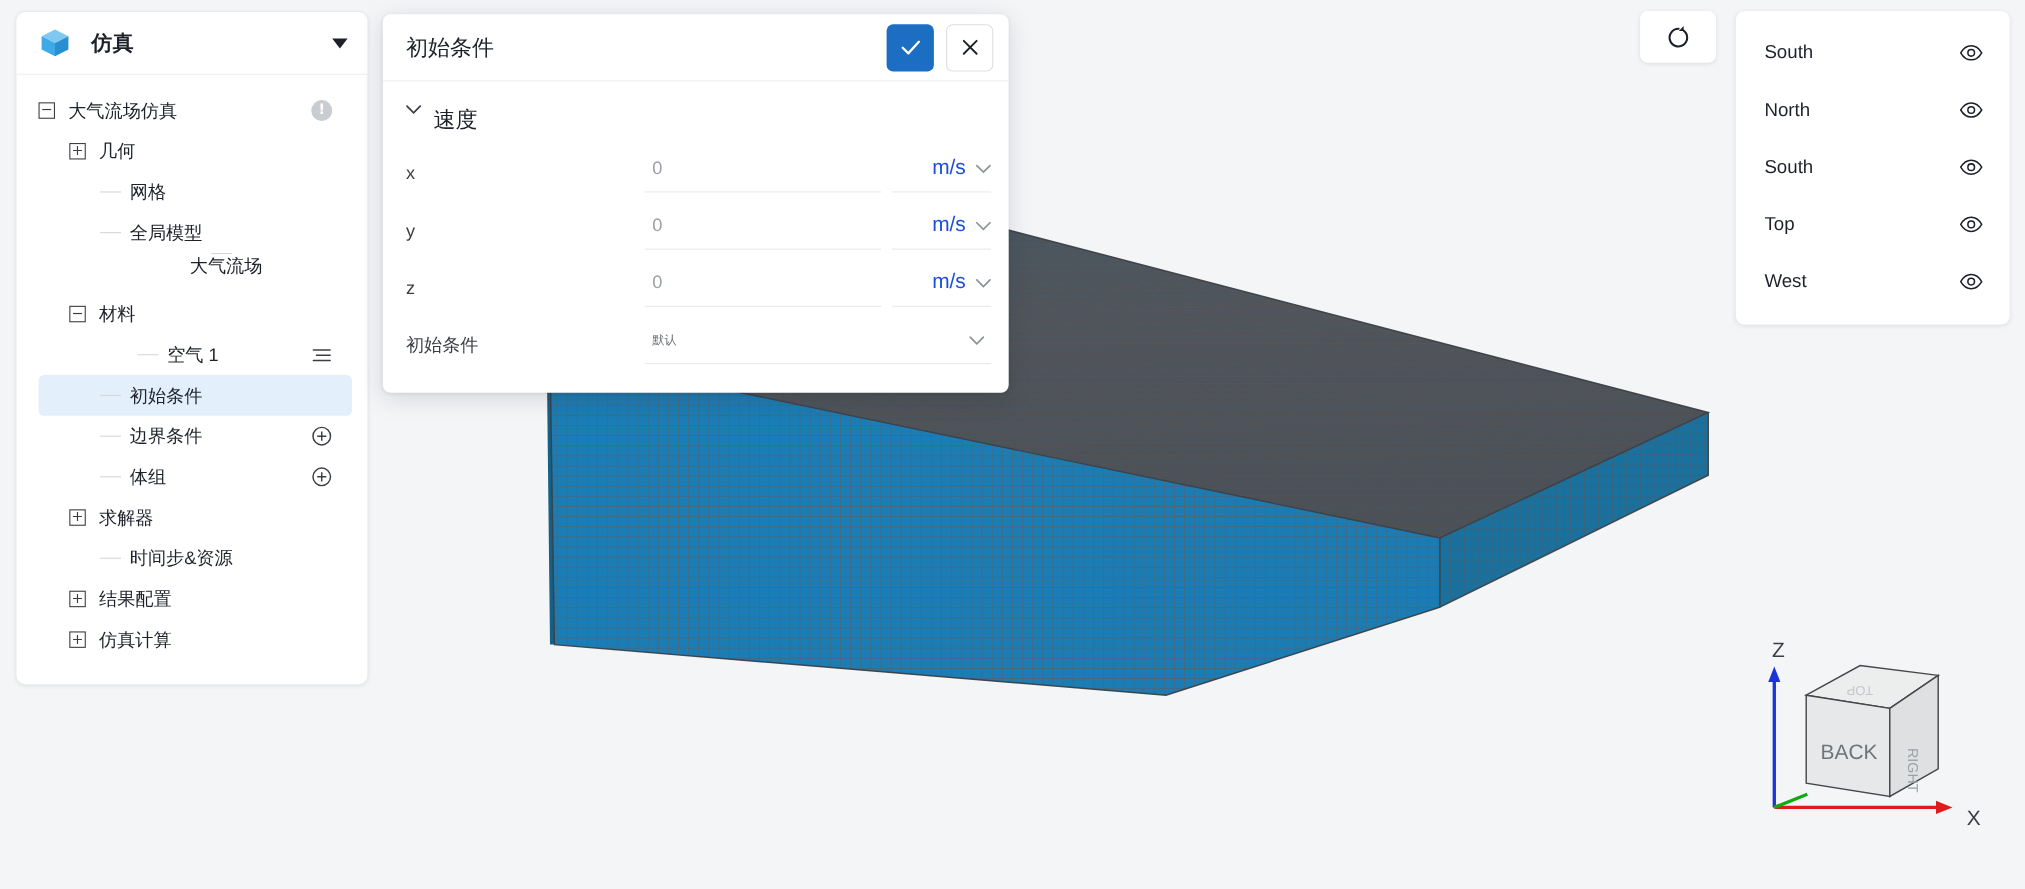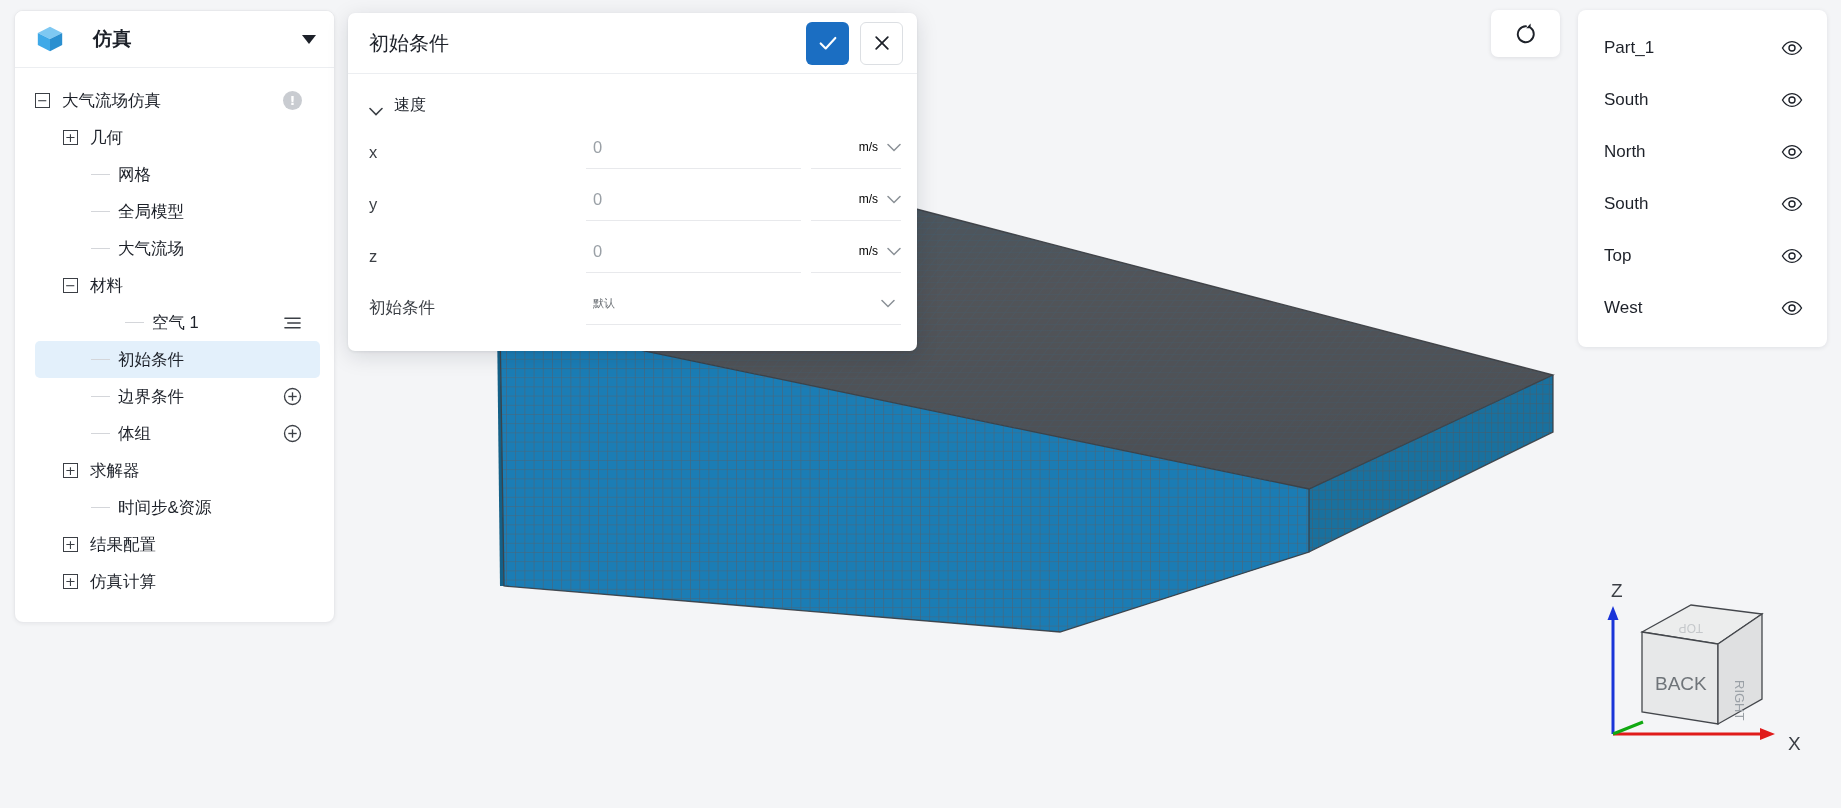--- a/index.html
+++ b/index.html
@@ -33,21 +33,21 @@
   .sb-header {
     height: 57px;
     display: flex; align-items: center;
     padding: 0 18px 0 20px;
     border-bottom: 1px solid #eceef1;
     background: #fff;
   }
   .cube-logo { width: 30px; height: 30px; flex: 0 0 auto; }
   .sb-title {
     font-size: 19px; font-weight: bold; color: #1d2129;
-    margin-left: 28px; letter-spacing: .5px;
+    margin-left: 18px; letter-spacing: .5px;
   }
   .sb-caret {
     margin-left: auto;
     width: 0; height: 0;
     border-left: 7px solid transparent;
     border-right: 7px solid transparent;
     border-top: 9px solid #1d2129;
     cursor: pointer;
   }
   .sb-tree { padding: 14px 0 22px 0; }
@@ -99,23 +99,23 @@
   .btn-sq {
     width: 43px; height: 43px; border-radius: 6px;
     display: flex; align-items: center; justify-content: center;
     cursor: pointer;
   }
   .btn-ok { background: #1b6ec2; }
   .btn-cancel { background: #fff; border: 1px solid #dcdfe3; }
 
   .dlg-body { padding: 13px 0 17px 0; }
   .sect-head {
-    display: flex; align-items: flex-end; gap: 11px;
+    display: flex; align-items: flex-start; gap: 11px;
     padding: 8px 0 10px 21px;
-    font-size: 16px; color: #1d2129; cursor: pointer;
+    font-size: 20px; color: #1d2129; cursor: pointer;
   }
   .frow {
     display: flex; align-items: center;
     height: 52px;
     padding: 0 16px 0 21px;
   }
   .flabel { font-size: 16.5px; color: #3b3f45; width: 217px; flex: 0 0 auto; }
   .finput {
     flex: 1 1 auto; min-width: 0;
     border: none; outline: none;
@@ -127,21 +127,21 @@
     height: 33px;
   }
   .finput::placeholder { color: #9aa0a6; }
   .funit {
     flex: 0 0 auto; width: 90px;
     margin-left: 10px;
     display: flex; align-items: center; justify-content: flex-end;
     gap: 9px;
     border-bottom: 1px solid #e8e9ec;
     height: 33px; padding-bottom: 9px;
-    font-size: 12px; color: #000000; cursor: pointer;
+    font-size: 19px; color: #1d4ed8; cursor: pointer;
   }
   .fselect {
     flex: 1 1 auto; min-width: 0;
     display: flex; align-items: center;
     border-bottom: 1px solid #e8e9ec;
     height: 33px; padding: 0 6px 9px 7px;
     font-size: 11px; color: #6b7075; cursor: pointer;
   }
   .fselect .chev { margin-left: auto; }
   .chev {
@@ -249,21 +249,21 @@
           <span class="label">几何</span>
         </div>
         <div class="tr" style="margin-left: 20px; margin-right: 14px; padding-left: 56px;">
           <span style="display: inline-block; width: 19px; height: 1px; border-top: 1px solid rgb(212, 214, 218); margin-right: 8px; flex: 0 0 auto;"></span>
           <span class="label">网格</span>
         </div>
         <div class="tr" style="margin-left: 20px; margin-right: 14px; padding-left: 56px;">
           <span style="display: inline-block; width: 19px; height: 1px; border-top: 1px solid rgb(212, 214, 218); margin-right: 8px; flex: 0 0 auto;"></span>
           <span class="label">全局模型</span>
         </div>
-        <div class="tr" style="margin-left: 20px; margin-right: 14px; padding-left: 56px;">
+        <div class="tr" style="margin-left: 20px; margin-right: 14px; padding-left: 56px; flex-direction: column;">
           <span style="display: inline-block; width: 19px; height: 1px; border-top: 1px solid rgb(212, 214, 218); margin-right: 8px; flex: 0 0 auto;"></span>
           <span class="label">大气流场</span>
         </div>
         <div class="tr" style="margin-left: 0px; margin-right: 14px; padding-left: 48px;">
           <span class="box-toggle" style="margin-right: 12px;">−</span>
           <span class="label">材料</span>
         </div>
         <div class="tr" style="margin-left: 20px; margin-right: 14px; padding-left: 90px;">
           <span style="display: inline-block; width: 19px; height: 1px; border-top: 1px solid rgb(212, 214, 218); margin-right: 8px; flex: 0 0 auto;"></span>
           <span class="label">空气 1</span>
@@ -394,27 +394,20 @@
   <div id="reset-btn">
     <svg width="24" height="24" viewBox="0 0 24 24" fill="none" stroke="#1d2129" stroke-width="1.9" stroke-linecap="round">
       <path d="M12 4.2 a8 8 0 1 0 4.6 1.6"></path>
       <polyline points="16.6,1.6 16.6,6.2 12.2,6.2" fill="#1d2129" stroke="none"></polyline>
     </svg>
   </div>
 
   <div id="parts-panel">
     <div id="parts-list">
         <div class="part-row">
-          <span>Part_1</span>
-          <span class="eye-icon"><svg width="22" height="22" viewBox="0 0 24 24" fill="none" stroke="#1d2129" stroke-width="1.5">
-              <path d="M1.6 12 C4.6 6.8 8.2 5 12 5 C15.8 5 19.4 6.8 22.4 12 C19.4 17.2 15.8 19 12 19 C8.2 19 4.6 17.2 1.6 12 Z"></path>
-              <circle cx="12" cy="12" r="3.3"></circle>
-            </svg></span>
-        </div>
-        <div class="part-row">
           <span>South</span>
           <span class="eye-icon"><svg width="22" height="22" viewBox="0 0 24 24" fill="none" stroke="#1d2129" stroke-width="1.5">
               <path d="M1.6 12 C4.6 6.8 8.2 5 12 5 C15.8 5 19.4 6.8 22.4 12 C19.4 17.2 15.8 19 12 19 C8.2 19 4.6 17.2 1.6 12 Z"></path>
               <circle cx="12" cy="12" r="3.3"></circle>
             </svg></span>
         </div>
         <div class="part-row">
           <span>North</span>
           <span class="eye-icon"><svg width="22" height="22" viewBox="0 0 24 24" fill="none" stroke="#1d2129" stroke-width="1.5">
               <path d="M1.6 12 C4.6 6.8 8.2 5 12 5 C15.8 5 19.4 6.8 22.4 12 C19.4 17.2 15.8 19 12 19 C8.2 19 4.6 17.2 1.6 12 Z"></path>

